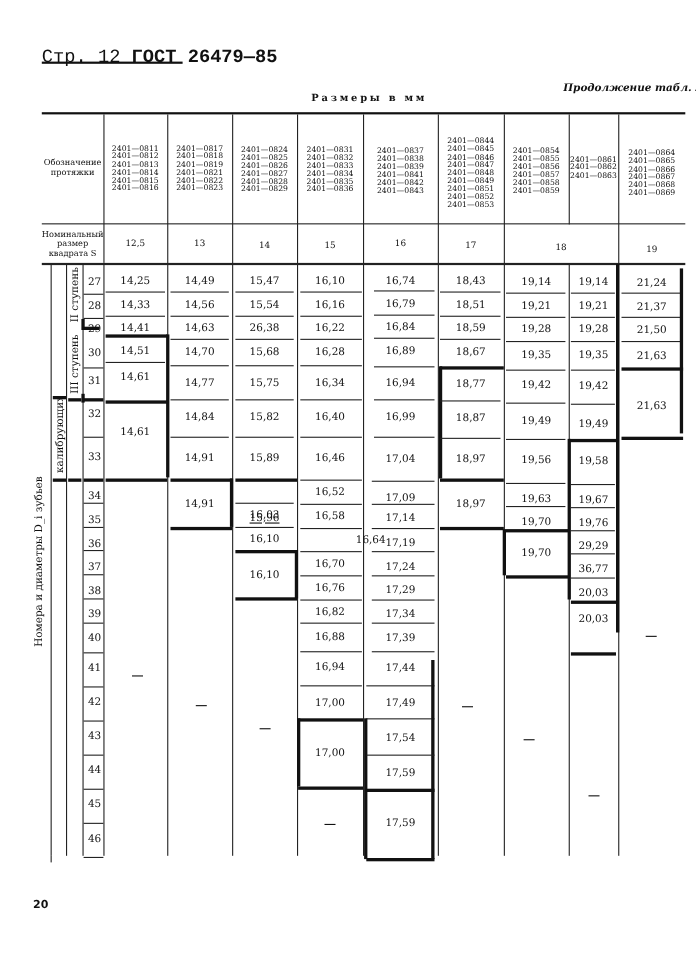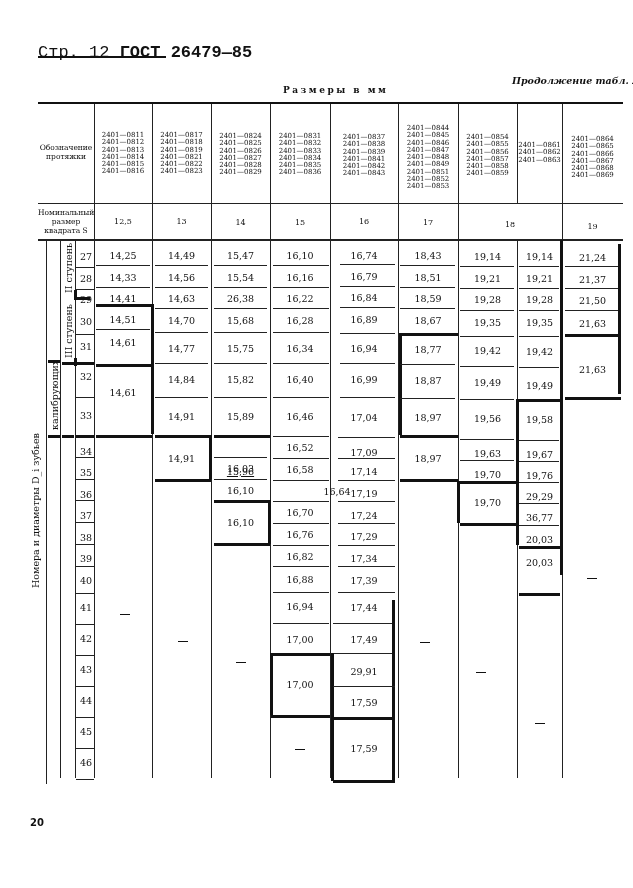--- a/index.html
+++ b/index.html
@@ -303,21 +303,21 @@
 <div class="cell" style="left:330px;top:550px;width:68px;height:16px;">17,34</div>
 <div class="hline" style="left:338px;top:566px;width:57px;"></div>
 <div class="cell" style="left:330px;top:571px;width:68px;height:18px;">17,39</div>
 <div class="hline" style="left:338px;top:592px;width:57px;"></div>
 <div class="cell" style="left:330px;top:596px;width:68px;height:22px;">17,44</div>
 <div class="hline" style="left:333px;top:623px;width:62px;"></div>
 <div class="cell" style="left:330px;top:626px;width:68px;height:26px;">17,49</div>
 <div class="hline" style="left:333px;top:653px;width:62px;"></div>
 <div class="vthick" style="left:331px;top:653px;height:128px;"></div>
 <div class="vthick" style="left:392px;top:600px;height:181px;"></div>
-<div class="cell" style="left:330px;top:657px;width:68px;height:28px;">29,91</div>
+<div class="cell" style="left:330px;top:657px;width:68px;height:28px;">17,54</div>
 <div class="hline" style="left:333px;top:686px;width:62px;"></div>
 <div class="cell" style="left:330px;top:688px;width:68px;height:28px;">17,59</div>
 <div class="hthick" style="left:333px;top:717px;width:62px;"></div>
 <div class="cell" style="left:330px;top:720px;width:68px;height:56px;">17,59</div>
 <div class="hthick" style="left:333px;top:780px;width:62px;"></div>
 
 <div class="cell" style="left:398px;top:245px;width:60px;height:20px;">18,43</div>
 <div class="hline" style="left:400px;top:265px;width:55px;"></div>
 <div class="cell" style="left:398px;top:267px;width:60px;height:20px;">18,51</div>
 <div class="hline" style="left:400px;top:287px;width:55px;"></div>

